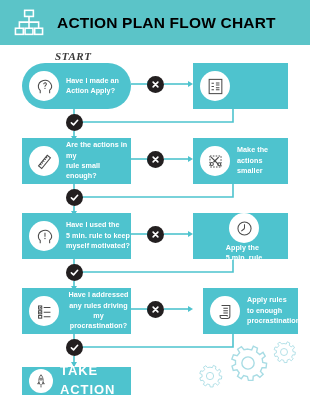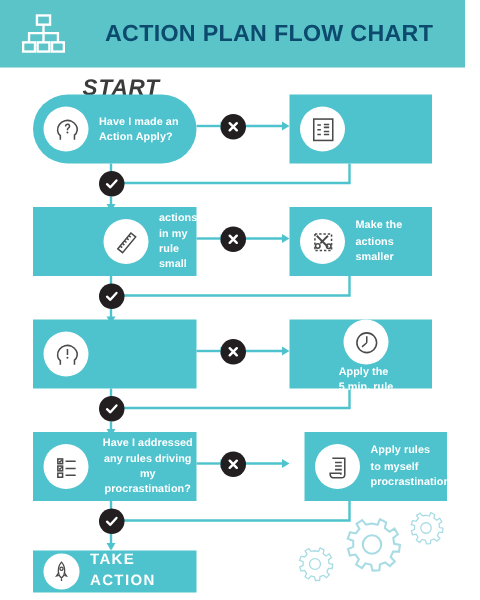--- a/index.html
+++ b/index.html
@@ -11,49 +11,49 @@
   #chart{position:relative;width:310px;height:400px;background:#ffffff;}
 
   
   .header{
     position:absolute;left:0;top:0;width:310px;height:45px;
     background:#5BC4C8;
     display:flex;align-items:center;
   }
   .header-icon{margin-left:14px;width:30px;height:28px;flex:none;}
   .header-title{
-    margin-left:26px;color:#0c4a6e;font-size:15.5px;font-weight:bold;
+    margin-left:13px;color:#000000;font-size:15.5px;font-weight:bold;
     letter-spacing:.2px;white-space:nowrap;
   }
 
   
   .start-label{
     position:absolute;left:55px;top:50px;
-    font-size:15px;font-weight:bold;font-style:italic;
-    color:#3b3b3b;letter-spacing:.6px;
+    font-size:11px;font-weight:bold;font-style:italic;
+    color:#3b3b3b;letter-spacing:.6px;font-family:Liberation Serif, serif;
   }
 
   
   .wires{position:absolute;left:0;top:0;width:310px;height:400px;}
 
   
   .box{
     position:absolute;background:#4EC3CE;
     display:flex;align-items:center;box-sizing:border-box;
   }
   .box .ic{
     flex:none;width:30px;height:30px;border-radius:50%;
     background:#ffffff;margin-left:7px;
     display:flex;align-items:center;justify-content:center;
   }
   .box .tx{
     margin-left:7px;color:#ffffff;font-size:7.2px;
     font-weight:bold;line-height:1.45;letter-spacing:.05px;
   }
-  .box.final .tx{font-size:10px;letter-spacing:.9px;}
+  .box.final .tx{font-size:13px;letter-spacing:.9px;}
 
   
   .badge{
     position:absolute;width:17px;height:17px;border-radius:50%;
     background:#231f20;display:flex;align-items:center;justify-content:center;
   }
   .badge svg{display:block;}
 
   
   .gears{position:absolute;left:196px;top:338px;width:108px;height:56px;}
@@ -166,21 +166,21 @@
       </svg>
     </span>
   </div>
 
   <div class="badge" style="left:65.5px;top:113.5px;">
     <svg viewBox="0 0 14 14" width="11" height="11">
       <path d="M3 7.4 L5.8 10 L11 4.2" stroke="#ffffff" stroke-width="2" fill="none" stroke-linecap="round" stroke-linejoin="round"></path>
     </svg>
   </div>
 
-  <div class="box" style="left:22px;top:138px;width:109px;height:46px;padding-left:40px;">
+  <div class="box" style="left:22px;top:138px;width:109px;height:46px;">
     <span class="ic">
       <svg viewBox="0 0 24 24" width="19" height="19">
         <g fill="none" stroke="#4a4a4a" stroke-width="1.3">
           <path d="M4.5 17.5 L15.5 4.2 L19.5 7.5 L8.5 20.8 Z"></path>
           <path d="M13.7 6.4 L15.4 7.8 M11.9 8.6 L13.6 10 M10.1 10.8 L11.8 12.2 M8.3 13 L10 14.4 M6.5 15.2 L8.2 16.6"></path>
         </g>
       </svg>
     </span>
     <span class="tx">
       <span>Are the actions in my</span><br>
@@ -220,20 +220,25 @@
 
   <div class="box" style="left:22px;top:213px;width:109px;height:46px;">
     <span class="ic">
       <svg viewBox="0 0 24 24" width="19" height="19">
         <g fill="none" stroke="#4a4a4a" stroke-width="1.3">
           <path d="M18.5 20.5 L18.5 16.5 C21 14.5 21.5 11 20 8.5 C18 5 14 3.4 10.5 4.4 C6.5 5.5 4 9 4.3 12.8 C4.5 15 5.6 16.3 6.6 17 L6.6 20.5"></path>
           <path d="M12.6 7.2 L12.6 12.2"></path>
         </g>
         <circle cx="12.6" cy="14.5" r=".85" fill="#4a4a4a"></circle>
       </svg>
+    </span>
+    <span class="tx">
+      <span>Have I used the</span><br>
+      <span>5 min. rule to keep</span><br>
+      <span>myself motivated?</span>
     </span>
   </div>
 
   <div class="badge" style="left:147px;top:225.5px;">
     <svg viewBox="0 0 14 14" width="11" height="11">
       <path d="M4 4 L10 10 M10 4 L4 10" stroke="#ffffff" stroke-width="2.1" stroke-linecap="round"></path>
     </svg>
   </div>
 
   <div class="box" style="left:193px;top:213px;width:95px;height:46px;flex-direction:column;">
@@ -287,21 +292,21 @@
     <span class="ic">
       <svg viewBox="0 0 24 24" width="19" height="19">
         <g fill="none" stroke="#4a4a4a" stroke-width="1.3">
           <path d="M7 4.5 L17.5 4.5 L17.5 18 C17.5 19.7 16.2 20.8 14.7 20.8 L7.6 20.8 C6.2 20.8 5.2 19.6 5.2 18.2 L5.2 17 L14.2 17 L14.2 18.4"></path>
           <path d="M9.3 8 L15 8 M9.3 11 L15 11 M9.3 14 L15 14"></path>
         </g>
       </svg>
     </span>
     <span class="tx">
       <span>Apply rules</span><br>
-      <span>to myself</span><br>
+      <span>to enough</span><br>
       <span>procrastination</span>
     </span>
   </div>
 
   <div class="badge" style="left:65.5px;top:338.5px;">
     <svg viewBox="0 0 14 14" width="11" height="11">
       <path d="M3 7.4 L5.8 10 L11 4.2" stroke="#ffffff" stroke-width="2" fill="none" stroke-linecap="round" stroke-linejoin="round"></path>
     </svg>
   </div>
 

